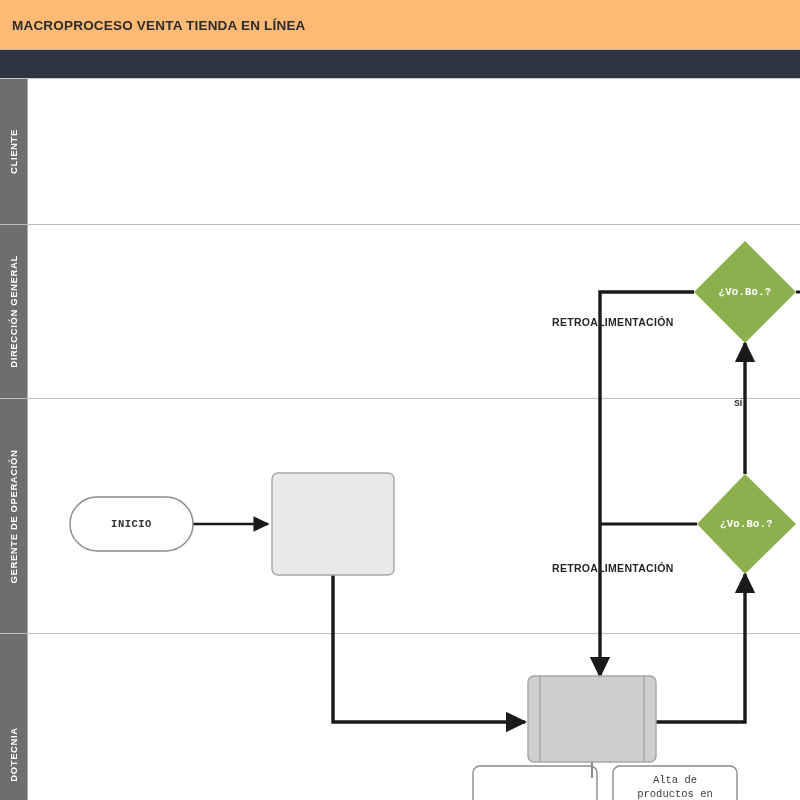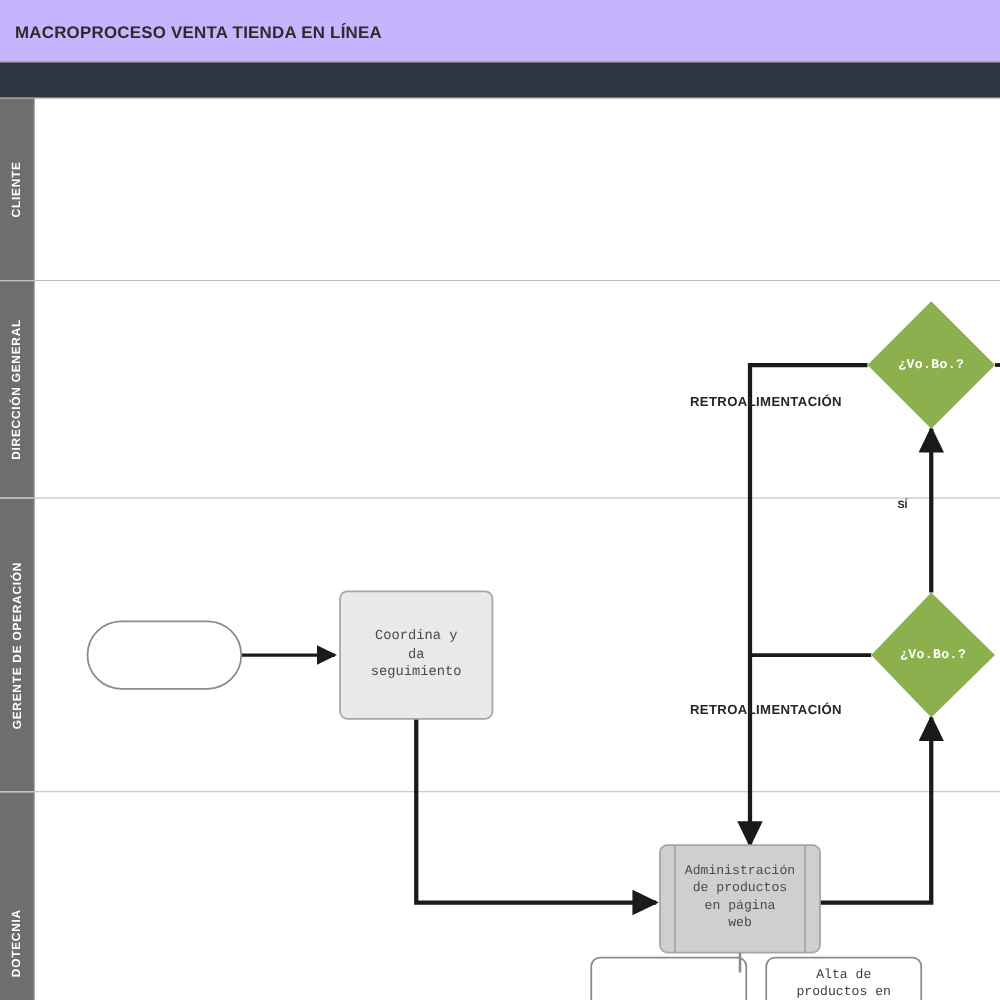--- a/index.html
+++ b/index.html
@@ -14,21 +14,21 @@
     background: #ffffff;
     overflow: hidden;
     font-family: "Liberation Sans", sans-serif;
   }
 
   
   #title-bar {
     position: absolute;
     left: 0; top: 0;
     width: 800px; height: 49px;
-    background: #c4b5fd;
+    background: #fdba74;
   }
   #doc-title {
     position: absolute;
     left: 12px; top: 18px;
     font-size: 13.5px;
     font-weight: bold;
     letter-spacing: 0.2px;
     color: #2b2b2b;
     white-space: nowrap;
   }
@@ -225,33 +225,25 @@
     <rect x="473" y="766" width="124" height="60" rx="7" ry="7" fill="#ffffff" stroke="#8a8a8a" stroke-width="1.4"></rect>
     <rect x="613" y="766" width="124" height="60" rx="7" ry="7" fill="#ffffff" stroke="#8a8a8a" stroke-width="1.4"></rect>
 
     <polyline points="592,762 592,778" fill="none" stroke="#8a8a8a" stroke-width="2"></polyline>
 
     <polygon points="745,241 796,292 745,343 694,292" fill="#8cb04e"></polygon>
 
     <polygon points="745,474 796,524 745,574 697,524" fill="#8cb04e"></polygon>
   </svg>
 
-
-  <div class="node-text" style="left:272px; top:473px; width:122px; height:102px; flex-direction:column;">
-    <span class="process-label">Coordina y</span>
-    <span class="process-label">da</span>
-    <span class="process-label">seguimiento</span>
-  </div>
-
-  <div class="node-text" style="left:528px; top:676px; width:128px; height:86px; flex-direction:column;">
-    <span class="subprocess-label">Administración</span>
-    <span class="subprocess-label">de productos</span>
-    <span class="subprocess-label">en página</span>
-    <span class="subprocess-label">web</span>
-  </div>
+  <div class="node-text" style="left:70px; top:497px; width:123px; height:54px;">
+    <span class="terminator-label">INICIO</span>
+  </div>
+
+
 
   <div class="node-text" style="left:473px; top:766px; width:124px; height:54px; align-items:flex-end;">
     
   </div>
 
   <div class="node-text" style="left:613px; top:766px; width:124px; height:62px; flex-direction:column; justify-content:flex-start; padding-top:8px;">
     <span class="leaf-label">Alta de</span>
     <span class="leaf-label">productos en</span>
   </div>
 
@@ -260,15 +252,15 @@
   </div>
 
   <div class="node-text" style="left:697px; top:500px; width:99px; height:48px;">
     <span class="decision-label">¿Vo.Bo.?</span>
   </div>
 
   <div class="edge-label" style="left:520px; top:316px;">RETROALIMENTACIÓN</div>
 
   <div class="edge-label" style="left:520px; top:562px;">RETROALIMENTACIÓN</div>
 
-  <div class="edge-label-small" style="left:718px; top:398px;">SÍ</div>
+  <div class="edge-label-small" style="left:734px; top:398px;">SÍ</div>
 
 </div>
 
 </body></html>

